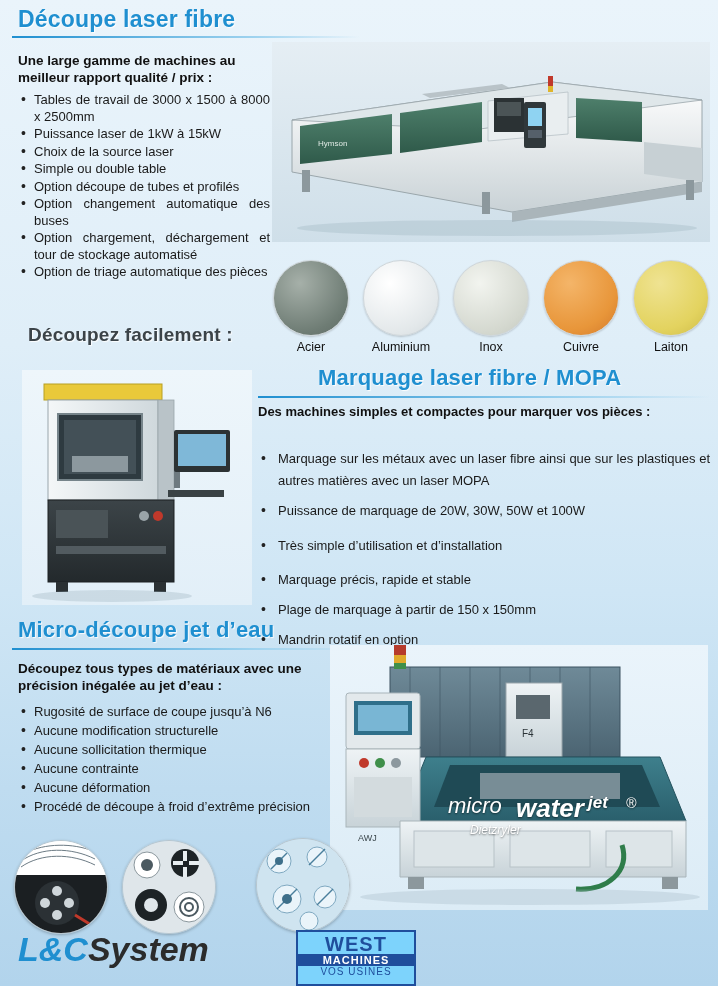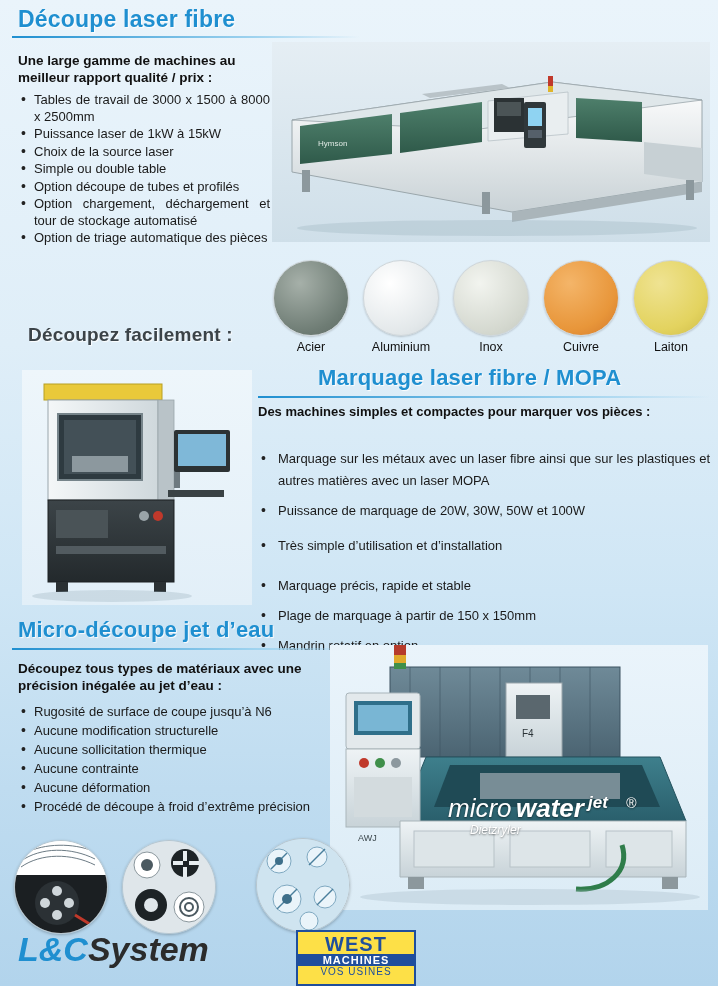--- a/index.html
+++ b/index.html
@@ -134,21 +134,21 @@
   #footer-brand .pre { color: #1f8fd0; }
   #footer-brand .post { color: #2b2b2b; }
 
   #west-logo {
     position: absolute;
     left: 296px;
     top: 930px;
     width: 116px;
     height: 52px;
     border: 2px solid #1f4e9c;
-    background: #fde047;
+    background: #7dd3fc;
     text-align: center;
     overflow: hidden;
   }
   #west-logo .w1 {
     color: #1f4e9c;
     font-weight: bold;
     font-size: 20px;
     line-height: 20px;
     padding-top: 2px;
     letter-spacing: 1px;
@@ -184,20 +184,21 @@
   <div class="rule" style="left:12px; top:36px; width:348px;"></div>
 
   <div class="lead" style="left:18px; top:52px; width:250px;">Une large gamme de machines au meilleur rapport qualité / prix :</div>
 
   <ul class="bullets" style="left:18px; top:92px; width:252px;">
     <li>Tables de travail de 3000 x 1500 à 8000 x 2500mm</li>
     <li>Puissance laser de 1kW à 15kW</li>
     <li>Choix de la source laser</li>
     <li>Simple ou double table</li>
     <li>Option découpe de tubes et profilés</li>
+    <li>Option changement automatique des buses</li>
     <li>Option chargement, déchargement et tour de stockage automatisé</li>
     <li>Option de triage automatique des pièces</li>
   </ul>
 
   <div class="photo" id="laser-cutter-photo">
     <svg width="438" height="200" viewBox="0 0 438 200">
       <defs>
         <linearGradient id="gBodyL" x1="0" y1="0" x2="0" y2="1">
           <stop offset="0" stop-color="#ffffff"></stop>
             <stop offset="1" stop-color="#c9d2d6"></stop>
@@ -276,21 +277,21 @@
   </div>
 
   <div class="section-title" style="left:318px; top:365px; font-size:22px;">Marquage laser fibre / MOPA</div>
   <div class="rule" style="left:258px; top:396px; width:452px;"></div>
 
   <div class="lead" style="left:258px; top:403px; width:450px; font-size:13px;">Des machines simples et compactes pour marquer vos pièces :</div>
 
   <ul class="bullets" style="left:258px; top:448px; width:452px;">
     <li style="margin-bottom:8px; line-height:22px; padding-left:20px;">Marquage sur les métaux avec un laser fibre ainsi que sur les plastiques et autres matières avec un laser MOPA</li>
     <li style="margin-bottom:13px; line-height:22px; padding-left:20px;">Puissance de marquage de 20W, 30W, 50W et 100W</li>
-    <li style="margin-bottom:18px; line-height:22px; padding-left:20px;">Très simple d’utilisation et d’installation</li>
+    <li style="margin-bottom:12px; line-height:22px; padding-left:20px;">Très simple d’utilisation et d’installation</li>
     <li style="margin-bottom:8px; line-height:22px; padding-left:20px;">Marquage précis, rapide et stable</li>
     <li style="margin-bottom:8px; line-height:22px; padding-left:20px;">Plage de marquage à partir de 150 x 150mm</li>
     <li style="margin-bottom:8px; line-height:22px; padding-left:20px;">Mandrin rotatif en option</li>
   </ul>
 
   <div class="photo" id="laser-marking-photo">
     <svg width="230" height="235" viewBox="0 0 230 235">
       <defs>
         <linearGradient id="gCab" x1="0" y1="0" x2="1" y2="0">
           <stop offset="0" stop-color="#f4f7f8"></stop>
@@ -400,21 +401,21 @@
       <rect x="84" y="186" width="80" height="36" fill="#dde5e8" stroke="#b7c2c7"></rect>
       <rect x="180" y="186" width="80" height="36" fill="#dde5e8" stroke="#b7c2c7"></rect>
       <rect x="276" y="186" width="66" height="36" fill="#dde5e8" stroke="#b7c2c7"></rect>
 
       <path d="M292,200 C300,226 278,246 246,244" stroke="#2f7d4a" stroke-width="5" fill="none"></path>
 
       <rect x="78" y="232" width="16" height="12" fill="#8c989d"></rect>
       <rect x="332" y="232" width="16" height="12" fill="#8c989d"></rect>
       <ellipse cx="200" cy="252" rx="170" ry="8" fill="#9fb4c0" opacity="0.3"></ellipse>
     </svg>
-    <div class="mw-caption" style="left:118px; top:148px; font-size:26px; font-weight:normal;">micro</div>
+    <div class="mw-caption" style="left:118px; top:148px; font-size:22px; font-weight:normal;">micro</div>
     <div class="mw-caption" style="left:186px; top:148px; font-size:26px; font-weight:bold;">water</div>
     <div class="mw-caption" style="left:258px; top:148px; font-size:17px; font-weight:bold;">jet</div>
     <div class="mw-caption" style="left:296px; top:150px; font-size:14px;">®</div>
     <div class="mw-caption" style="left:140px; top:178px; font-size:12px;">Dietzryler</div>
   </div>
 
   <div class="sample" style="left:14px; top:840px; width:92px; height:92px;">
     <svg width="92" height="92" viewBox="0 0 92 92">
       <rect width="92" height="92" fill="#f0f3f5"></rect>
       <rect y="0" width="92" height="34" fill="#ffffff"></rect>

